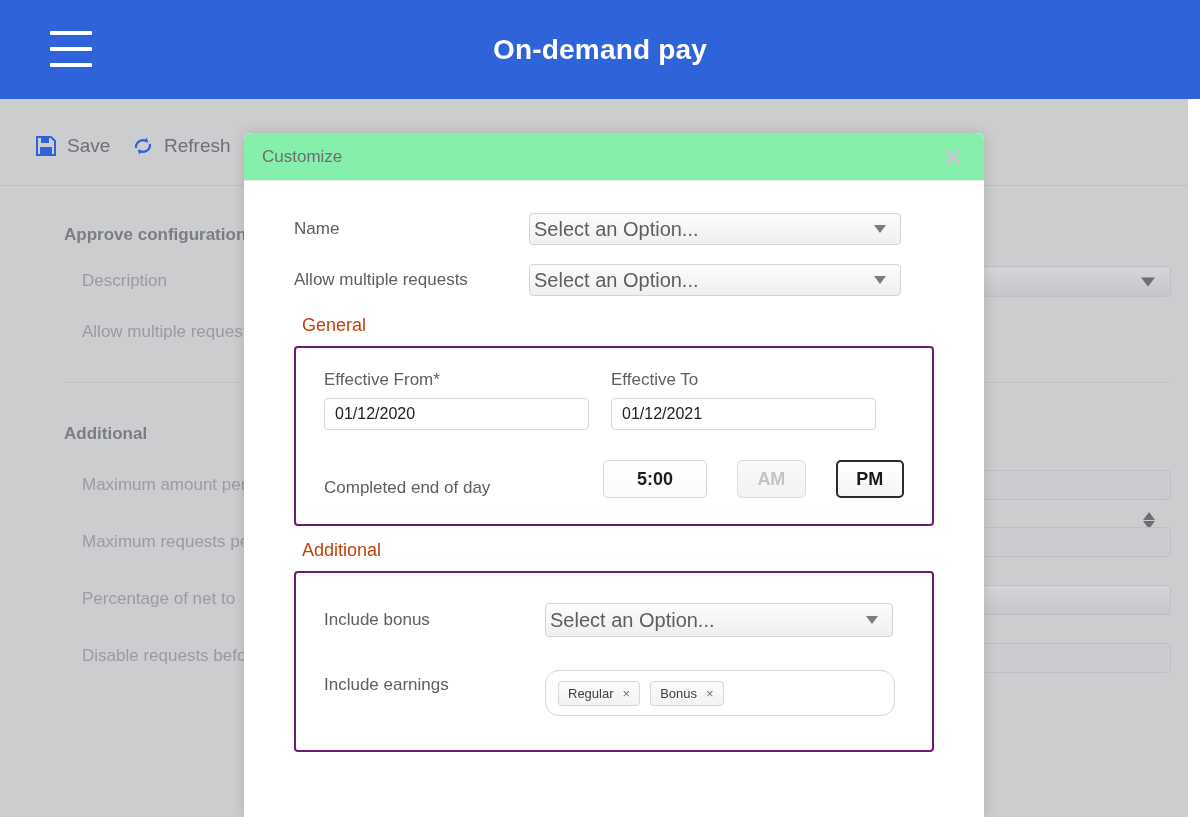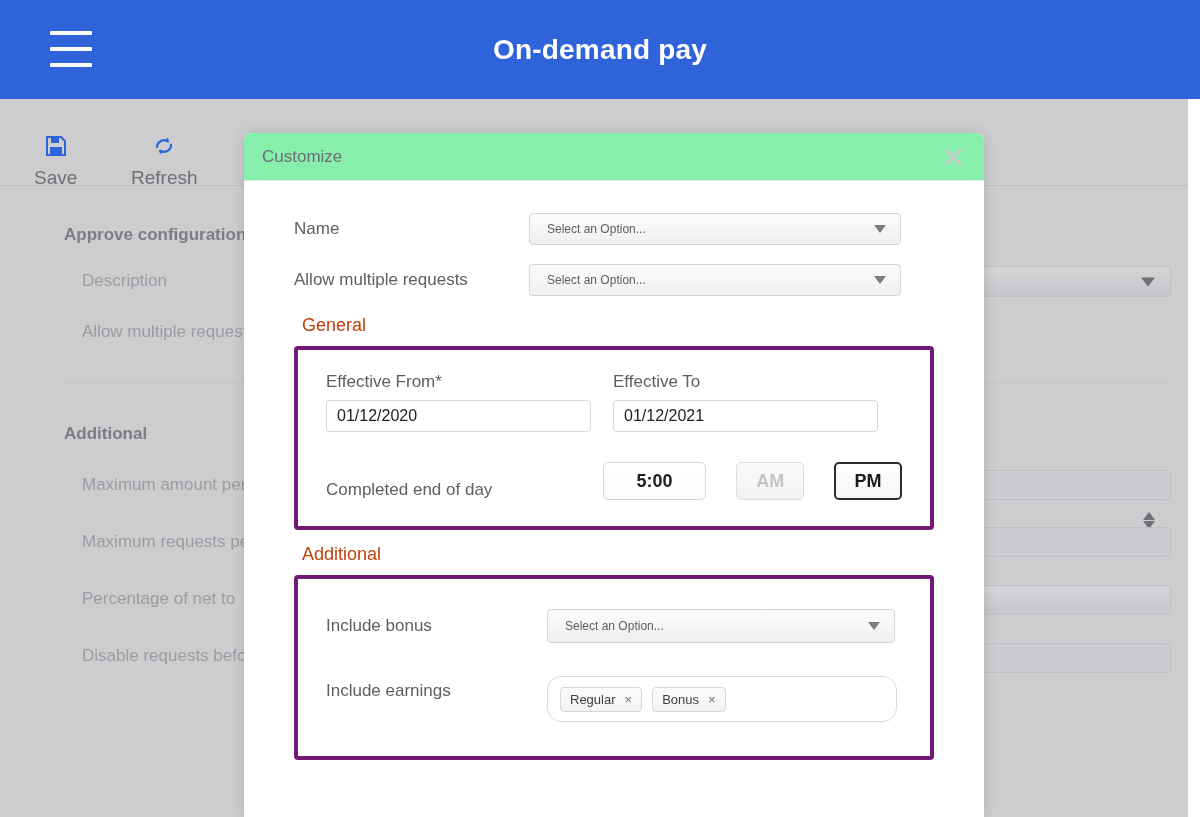--- a/index.html
+++ b/index.html
@@ -35,21 +35,21 @@
     position: absolute; left: 0; top: 99px; width: 1188px; height: 718px;
     background: #cccdcf;
   }
   .toolbar {
     position: absolute; left: 0; top: 99px; width: 1188px; height: 87px;
     border-bottom: 1px solid #bdbec0;
   }
   .tool-btn {
     position: absolute; top: 134px;
     display: flex; align-items: center; gap: 9px;
-    color: #6e7073; font-size: 19px; cursor: pointer; flex-direction: column;
+    color: #6e7073; font-size: 19px; cursor: pointer;
   }
   .tool-save { left: 34px; }
   .tool-refresh { left: 131px; }
   .tool-icon { width: 24px; height: 24px; display: block; }
 
   .bg-sec-title {
     position: absolute; color: #7b7d80; font-size: 17px; font-weight: bold;
   }
   .bg-field-label {
     position: absolute; color: #9a9c9f; font-size: 17px;
@@ -98,31 +98,31 @@
 
   .row { display: flex; align-items: center; margin-bottom: 19px; }
   .row-label { width: 235px; color: #5d6063; font-size: 17px; }
 
   .select {
     position: relative; height: 32px;
     border: 1px solid #d3d4d6; border-radius: 4px;
     background: linear-gradient(180deg,#fcfcfc 0%, #eeeff0 100%);
     display: flex; align-items: center; cursor: pointer;
   }
-  .select .sel-text { margin-left: 17px; color: #5c5f62; font-size: 12px; }
+  .select .sel-text { margin-left: 4px; color: #5c5f62; font-size: 20px; }
   .select .caret {
     position: absolute; right: 14px; top: 50%; transform: translateY(-50%);
     width: 0; height: 0; border-left: 6px solid transparent; border-right: 6px solid transparent;
     border-top: 8px solid #7a7c7f;
   }
   .sel-wide { width: 372px; }
 
   .group-title { color: #c2410c; font-size: 18px; margin: 14px 0 10px 8px; }
   .group-box {
-    border: 4px solid #701a75; border-radius: 4px; padding: 22px 28px 26px 28px;
+    border: 2px solid #701a75; border-radius: 4px; padding: 22px 28px 26px 28px;
   }
 
   .date-row { display: flex; gap: 22px; }
   .date-cell { width: 265px; }
   .date-label { color: #5d6063; font-size: 17px; margin-bottom: 8px; }
   .text-input {
     width: 100%; height: 32px; border: 1px solid #d5d6d8; border-radius: 4px;
     background: #fff; padding: 0 10px; color: #202124; font-size: 16px;
     font-family: "Liberation Sans", sans-serif;
   }

